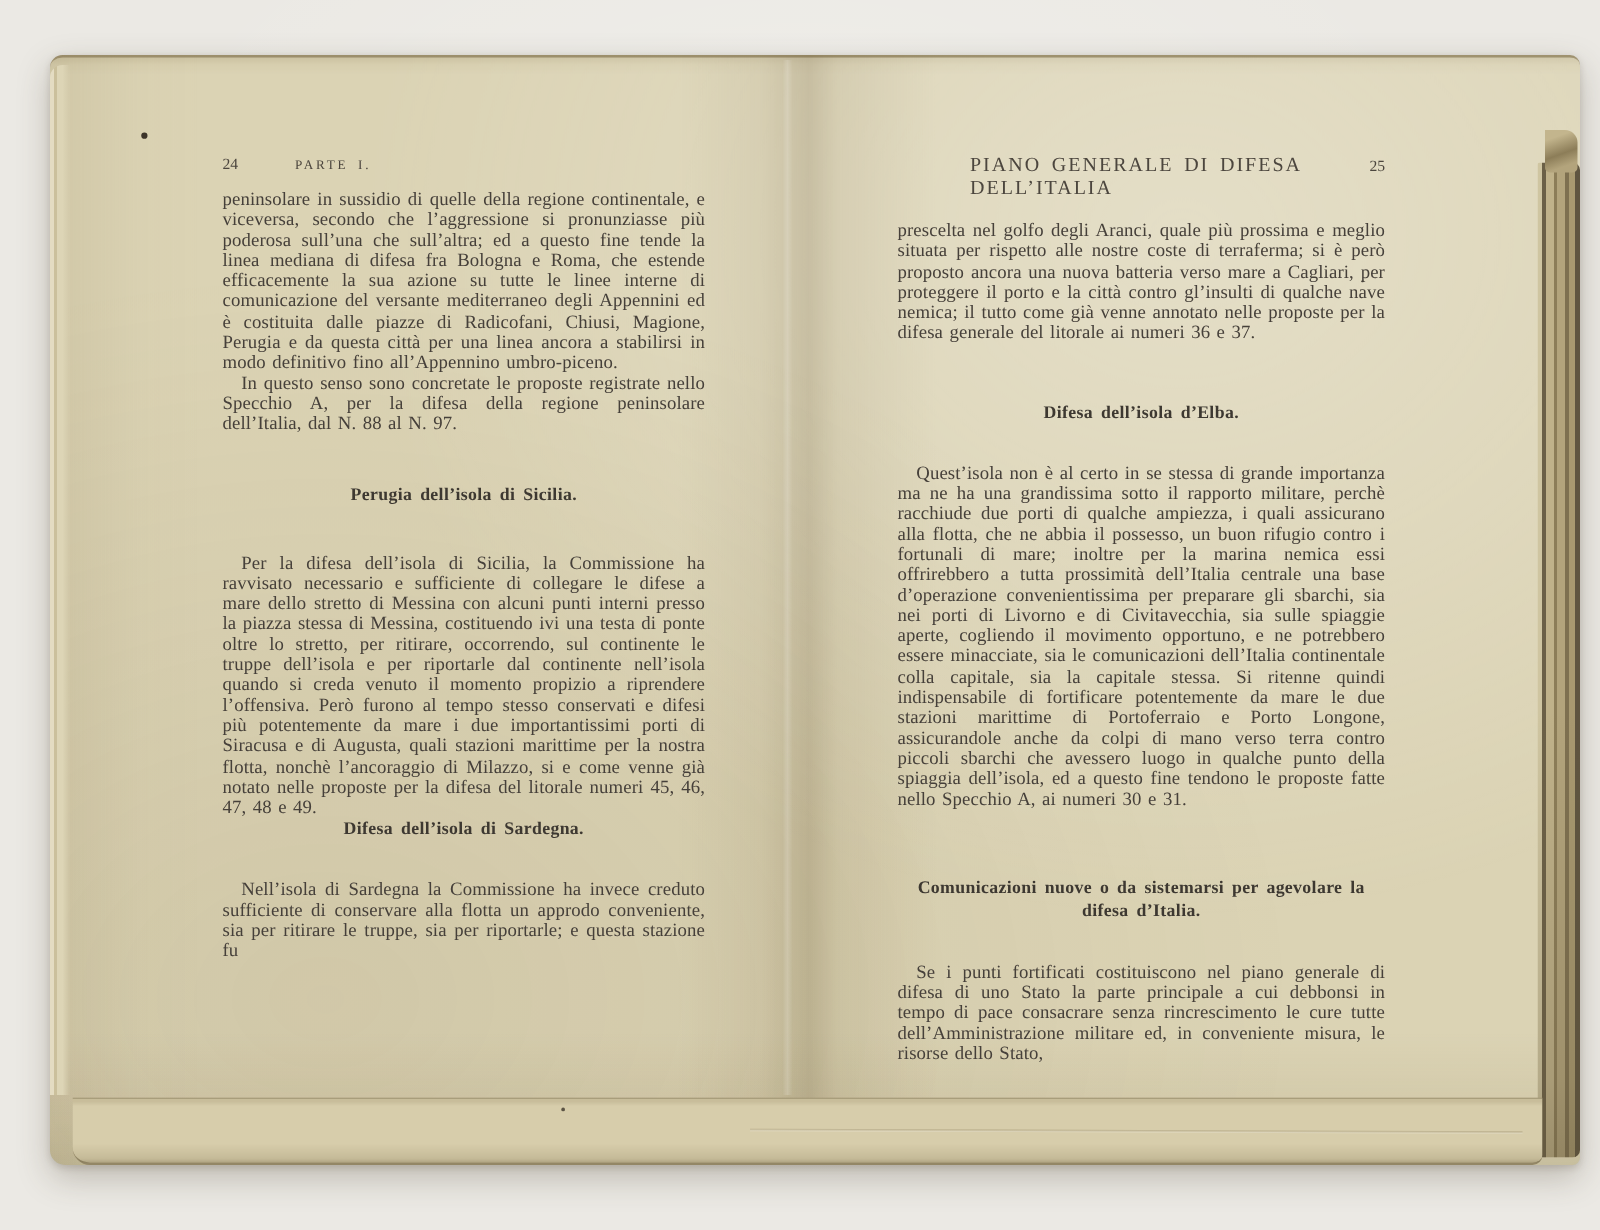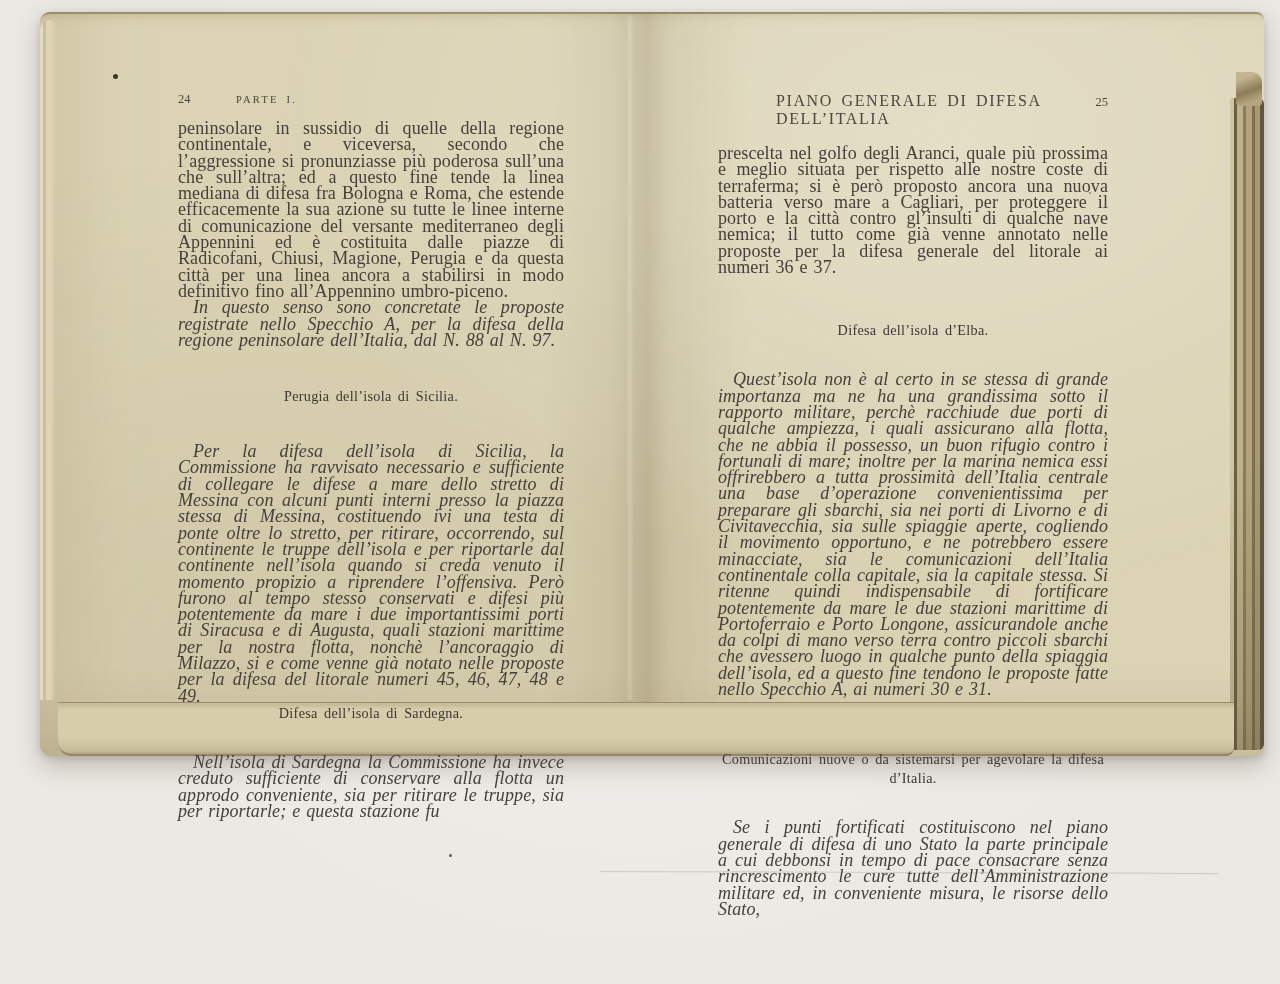--- a/index.html
+++ b/index.html
@@ -20,21 +20,21 @@
     overflow:hidden;
   }
   .scene{
     position:absolute;inset:0;
     background:
       radial-gradient(ellipse at 50% 40%, rgba(255,255,255,0.35), transparent 70%),
       var(--bg);
   }
   
   .book{
-    position:absolute;left:40px;top:12px;width:1224px;height:744px;
+    position:absolute;left:40px;top:44px;width:1224px;height:888px;
     background:
       radial-gradient(ellipse at 74% 16%, rgba(255,255,255,0.25), transparent 52%),
       radial-gradient(ellipse at 18% 85%, rgba(120,102,64,0.10), transparent 55%),
       linear-gradient(90deg, rgba(130,112,72,0.12) 0%, rgba(130,112,72,0.02) 6%, transparent 10%),
       linear-gradient(90deg, transparent 41%, rgba(122,105,66,0.10) 46.5%, rgba(110,93,56,0.26) 49.6%, rgba(122,105,66,0.12) 51.5%, transparent 58%),
       linear-gradient(180deg, rgba(135,118,76,0.18) 0px, rgba(135,118,76,0.05) 6px, transparent 14px),
       linear-gradient(180deg, transparent 88%, rgba(125,108,68,0.10) 96%, rgba(110,95,58,0.18) 100%),
       var(--paper);
     border-radius:10px 8px 6px 12px;
     box-shadow:
@@ -102,28 +102,28 @@
     margin-bottom:0;
   }
   .running-head .pagenum{font-size:12.5px;width:58px;}
   .running-head .pagenum.rnum{text-align:right;}
   .running-head .head-title{
     flex:1;text-align:left;font-size:10.5px;letter-spacing:2.2px;word-spacing:3px;
   }
   .page-text.right .head-title{font-size:16px;letter-spacing:1.6px;}
   .running-head .spacer{width:58px;}
   p.body{
-    font-size:18px;line-height:16.3px;
+    font-size:15px;line-height:16.3px;
     text-align:justify;
     word-spacing:1.3px;letter-spacing:0.1px;
     color:var(--ink);
   }
-  p.body.indent{text-indent:15px;font-style:italic;}
+  p.body.indent{text-indent:15px;}
   h2.section-heading{
-    font-size:14.2px;line-height:19px;font-weight:normal;
+    font-size:14.2px;line-height:19px;font-weight:bold;
     text-align:center;letter-spacing:0.3px;word-spacing:2.5px;
     color:#3d3831;
   }
   
   .left .p1{margin-top:13px;}
   .left .h-sicilia{margin-top:39px;margin-bottom:37px;}
   .left .h-sardegna{margin-bottom:31px;}
   .right .p1{margin-top:17px;}
   .right .h-elba{margin-top:46px;margin-bottom:31px;}
   .right .h-comunicazioni{margin-top:53px;margin-bottom:31px;}

